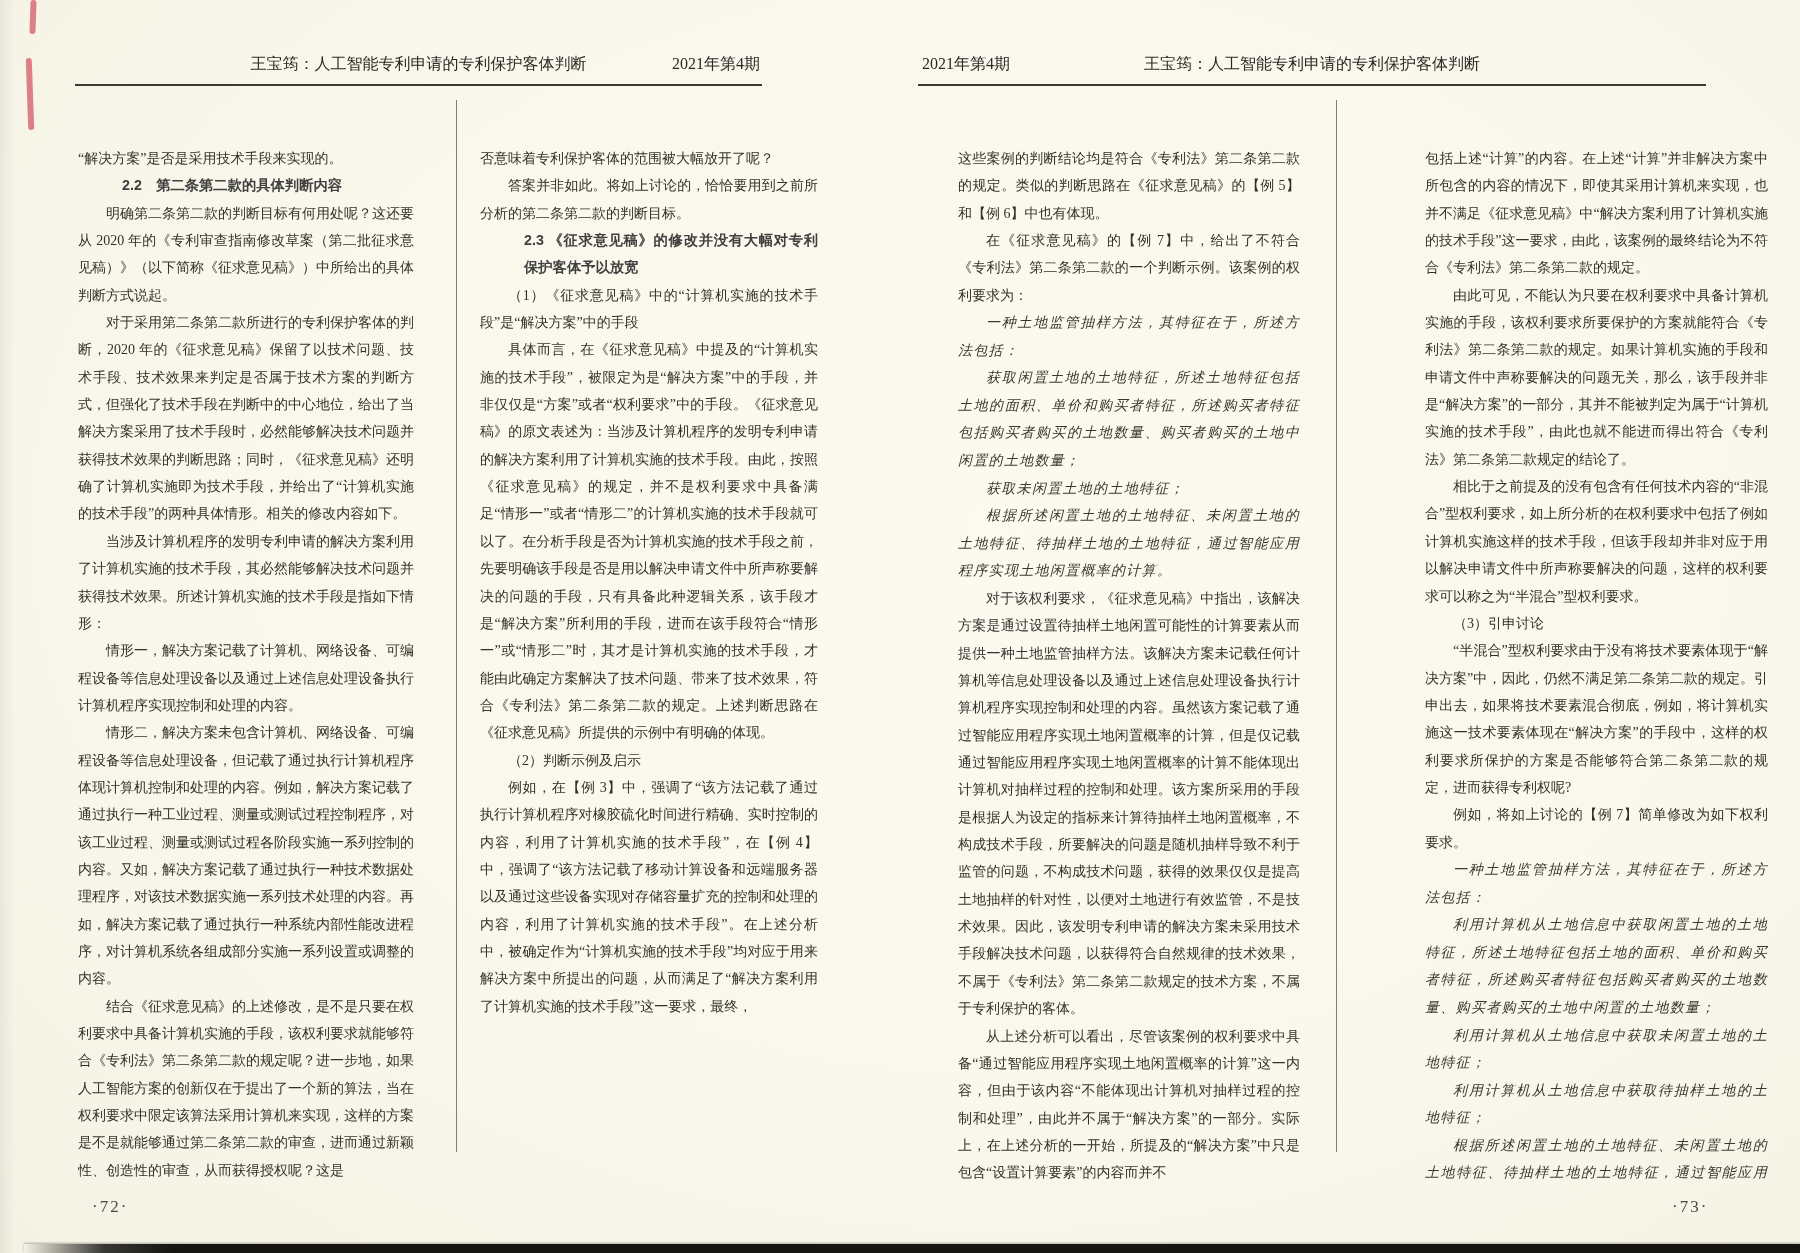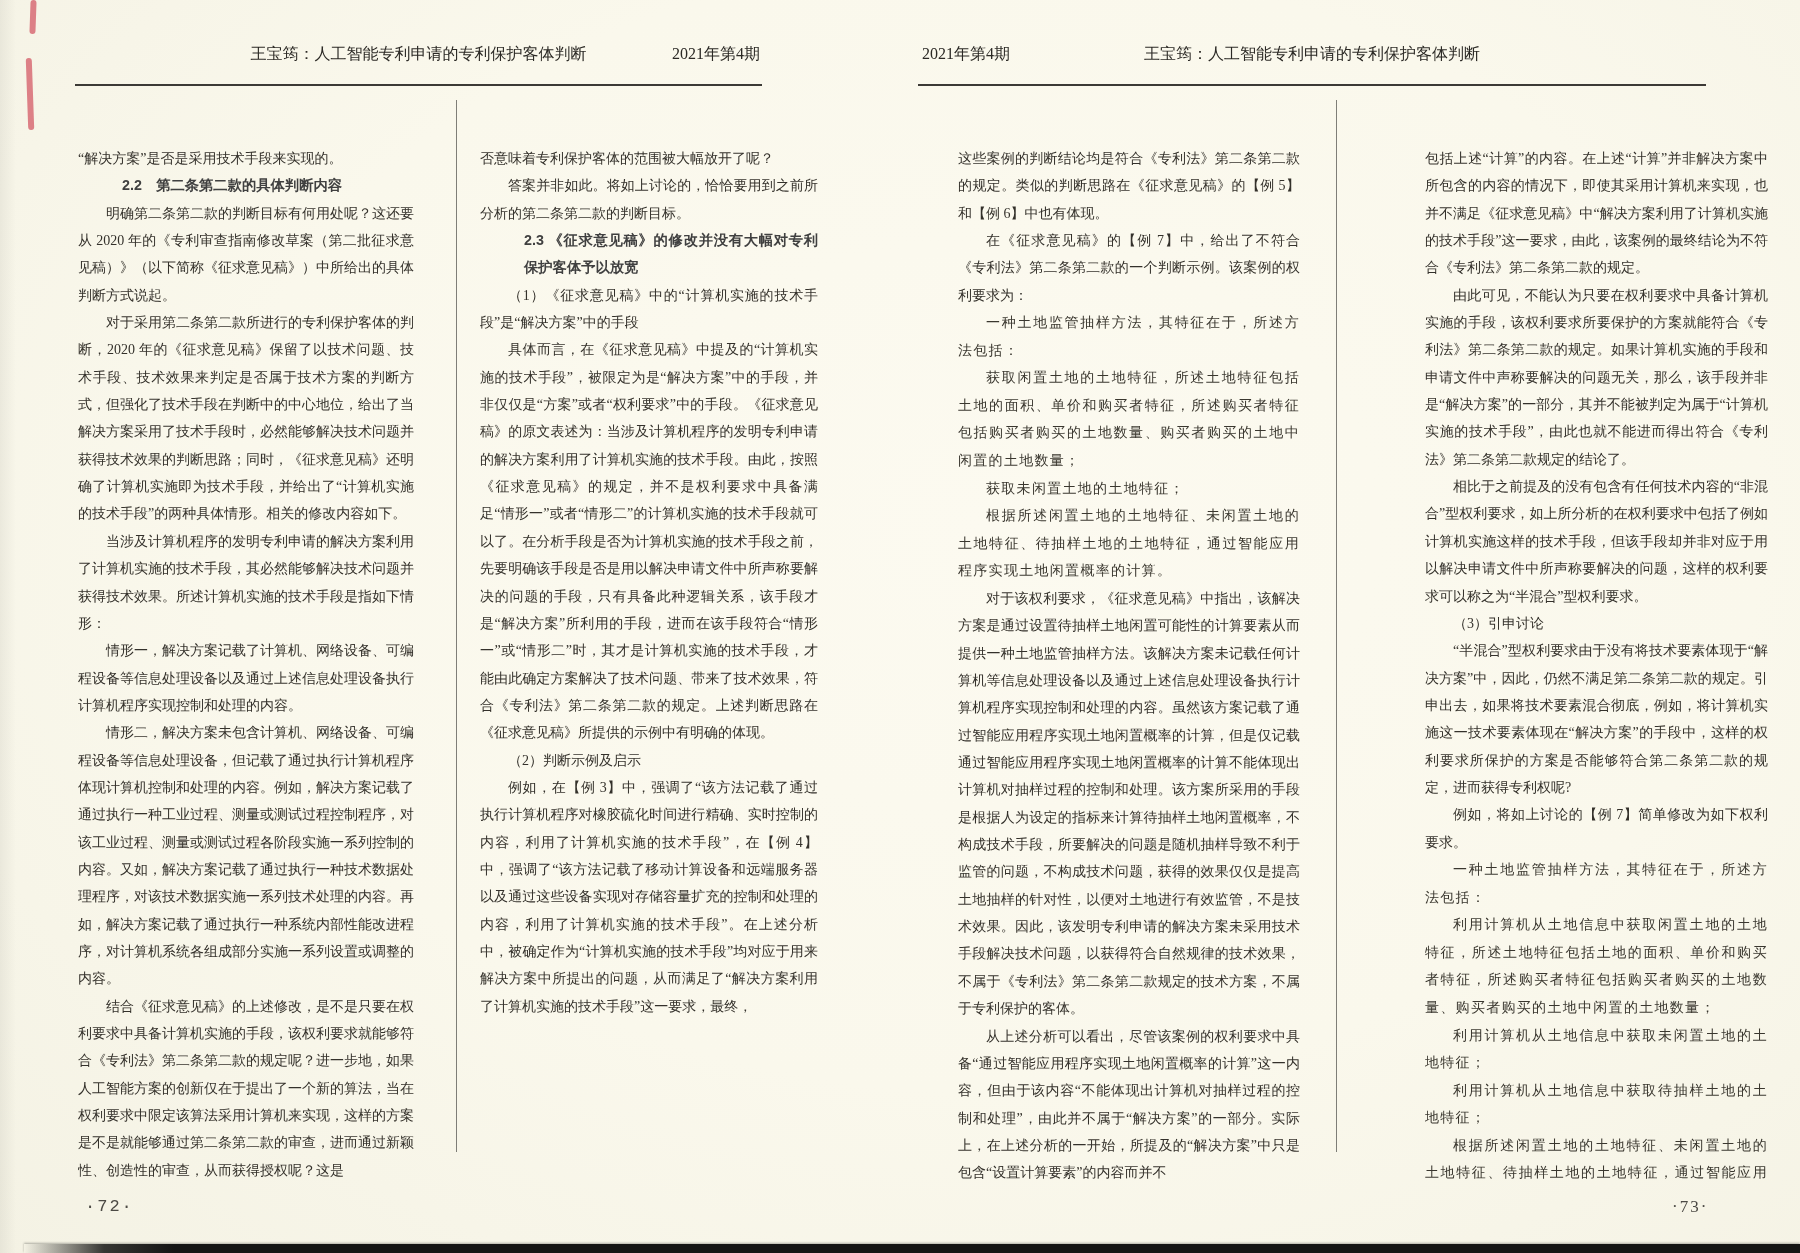--- a/index.html
+++ b/index.html
@@ -16,21 +16,21 @@
     background:linear-gradient(to right, rgba(60,60,55,.07), rgba(60,60,55,0));}
   
   .redmark{position:absolute;background:#d24f5c;opacity:.7;border-radius:3px;}
   #rm1{left:30px;top:0;width:6px;height:34px;transform:rotate(2deg);}
   #rm2{left:27px;top:58px;width:6px;height:72px;transform:rotate(-2deg);}
   
   #bstrip{position:absolute;bottom:0;left:24px;right:0;height:9px;
     background:linear-gradient(to right, rgba(21,21,20,0) 0, rgba(21,21,20,.85) 80px, #151514 150px);
     box-shadow:0 -1px 2px rgba(40,40,38,.35);}
   
-  .phead{position:absolute;top:44px;height:24px;font-size:16px;color:#2b2925;}
+  .phead{position:absolute;top:54px;height:24px;font-size:16px;color:#2b2925;}
   #head-left{left:75px;width:687px;text-align:center;}
   #head-right{left:918px;width:788px;text-align:center;}
   .issue-left{position:absolute;left:4px;top:0;}
   .issue-right{position:absolute;right:2px;top:0;}
   .hrule{position:absolute;height:2px;background:#3c3a36;top:84px;}
   #rule-left{left:75px;width:687px;}
   #rule-right{left:918px;width:788px;}
   
   .vrule{position:absolute;top:100px;height:1052px;width:1px;background:#4a4a46;opacity:.7;}
   #vrule-left{left:456px;}
@@ -41,24 +41,24 @@
   #l1{left:78px;width:336px;}
   #l2{left:480px;width:338px;}
   #r1{left:958px;width:342px;}
   #r2{left:1425px;width:343px;}
   p{margin:0;padding:0;text-align:justify;}
   p.para, p.claim{text-indent:2em;}
   p.opening{text-indent:0;margin-top:48px;}
   p.heading{text-indent:0;font-weight:700;
     font-family:"Liberation Sans","DejaVu Sans",sans-serif;
     font-size:14.3px;color:#404040;margin-left:44px;}
-  p.claim{letter-spacing:1.3px;line-height:27.6px;color:#3a372f;}
+  p.claim{font-style:italic;letter-spacing:1.3px;line-height:27.6px;color:#3a372f;}
   
   .pagenum{position:absolute;top:1197px;font-size:17px;color:#4c4a45;letter-spacing:2px;}
-  #pn-left{left:85px;font-family:Liberation Mono, monospace;}
+  #pn-left{left:92px;}
   #pn-right{left:1672px;}
 </style>
 </head>
 <body>
 
 <div class="edge-shade"></div>
 <div id="rm1" class="redmark"></div>
 <div id="rm2" class="redmark"></div>
 <div id="bstrip"></div>
 

